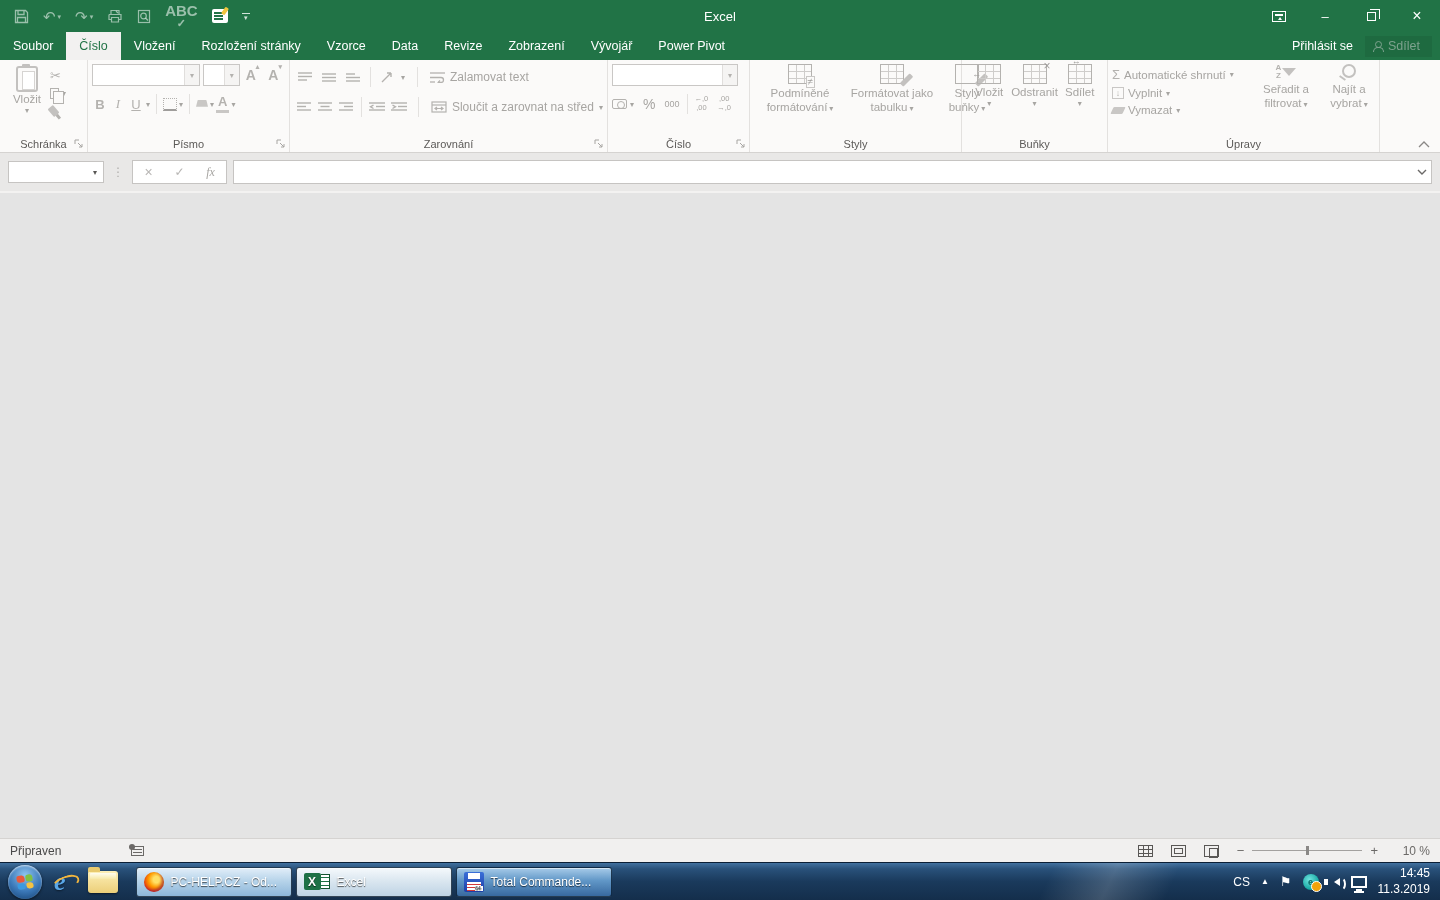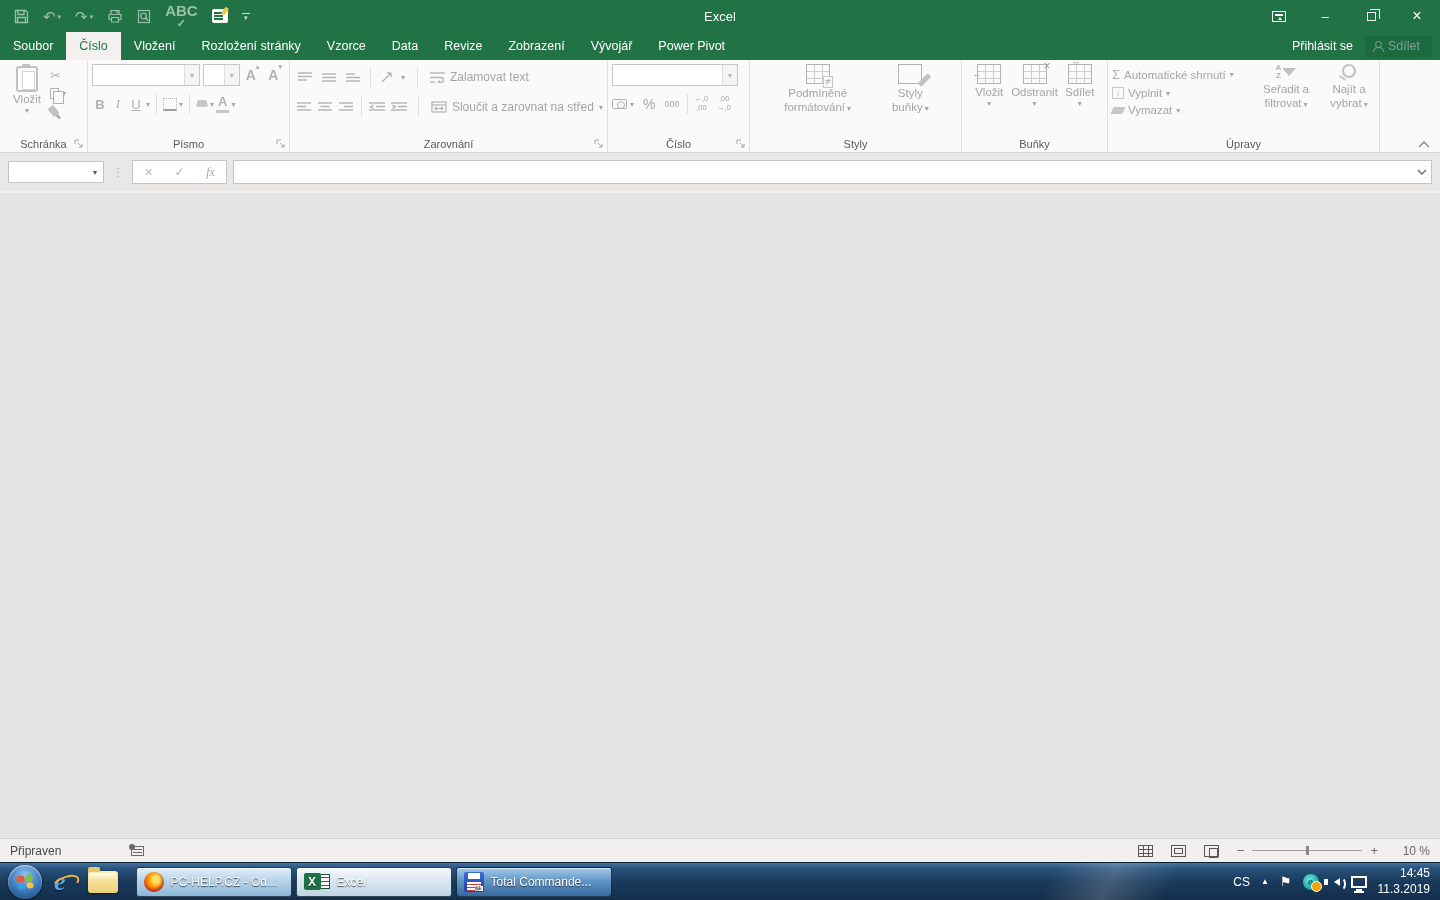--- a/index.html
+++ b/index.html
@@ -497,20 +497,26 @@
   </div>
 
   <div class="group g-styles">
     <div class="big-btn">
       <span class="grid-ic">
           <span class="ov">≠</span>
         </span>
       <span class="lbl2"><span>Podmíněné formátování</span><span class="caret">▾</span></span>
     </div>
     <div class="big-btn">
+      <span class="grid-ic">
+          <span class="brush"></span>
+        </span>
+      <span class="lbl2"><span>Formátovat jako tabulku</span><span class="caret">▾</span></span>
+    </div>
+    <div class="big-btn">
       <span class="grid-ic" style="background-image:none">
           <span class="brush"></span>
         </span>
       <span class="lbl2" style="width:58px"><span>Styly buňky</span><span class="caret">▾</span></span>
     </div>
     <span class="glabel">Styly</span>
   </div>
 
   <div class="group g-cells">
     <div class="big-btn cells-btn">

